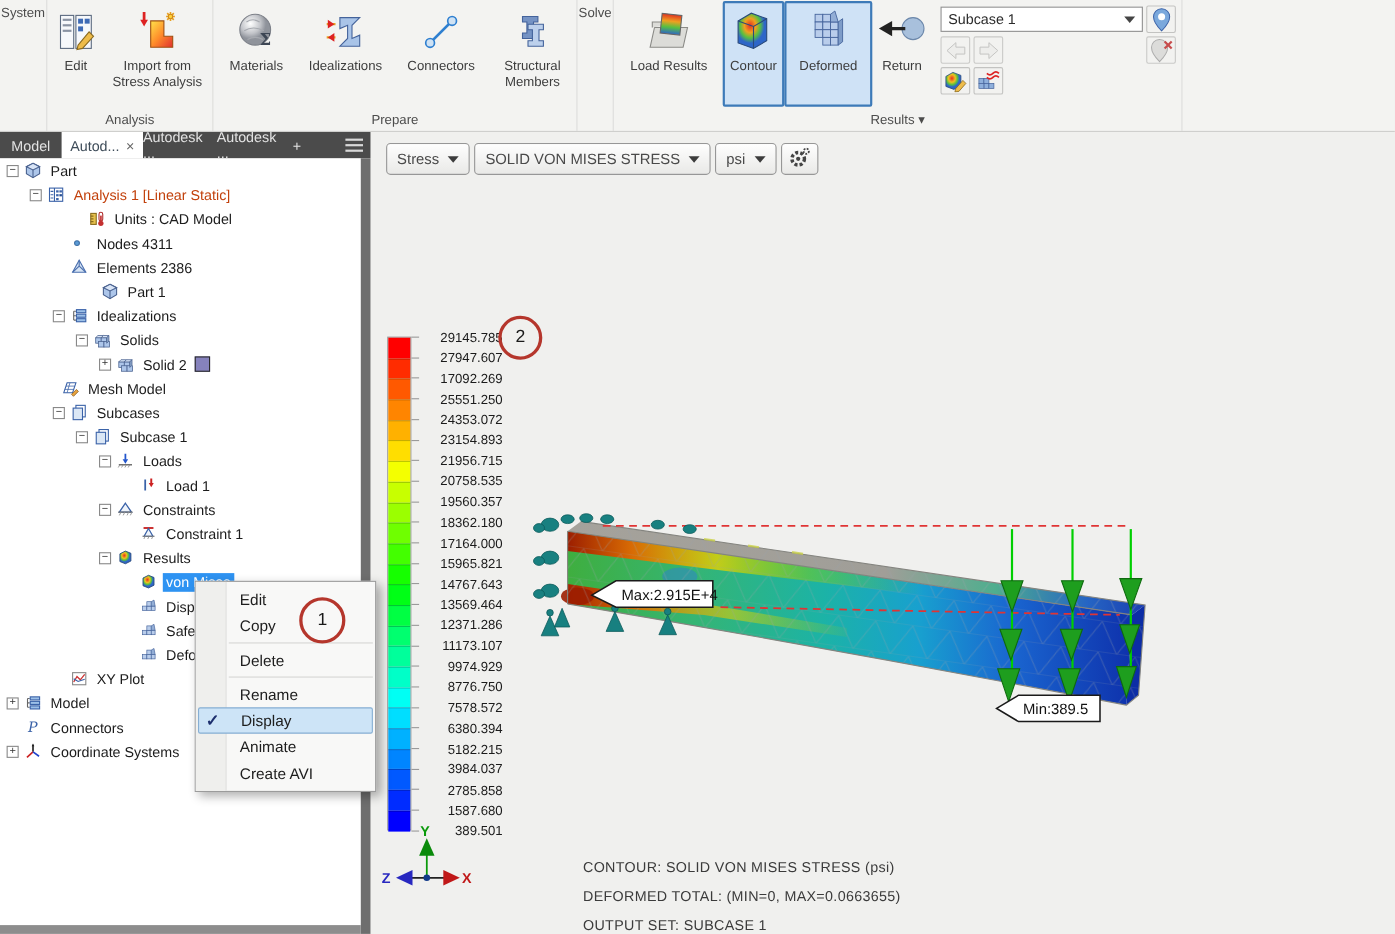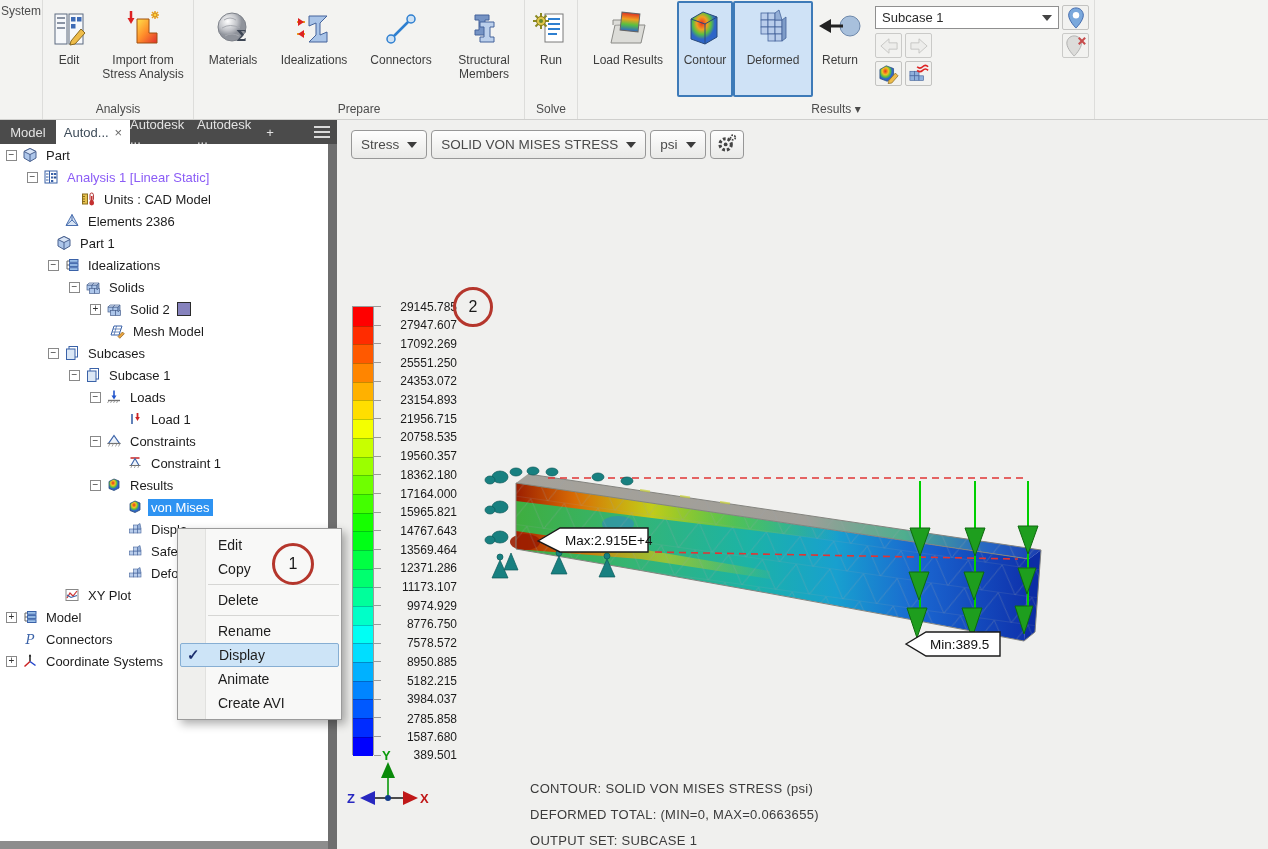--- a/index.html
+++ b/index.html
@@ -41,21 +41,21 @@
 #tab-burger{margin-left:auto;width:30px;display:flex;flex-direction:column;gap:3px;
   align-items:center;justify-content:center;}
 #tab-burger i{display:block;width:16px;height:2px;background:#d9d9d9;}
 #tree{position:absolute;left:0;top:24px;right:9px;bottom:8px;background:#fff;overflow:hidden;}
 .trow{height:22px;display:flex;align-items:center;font-size:13px;color:#1c1c1c;white-space:nowrap;}
 .texp{width:11px;height:11px;border:1px solid #898989;background:#fff;font-size:10px;
   line-height:8px;text-align:center;color:#333;margin-right:5px;flex:none;}
 .tico{width:17px;height:16px;margin-right:4px;flex:none;display:flex;align-items:center;}
 .tlbl{padding:1px 3px;}
 .trow.sel .tlbl{background:#2e93f2;color:#fff;}
-.trow.maroon .tlbl{color:#8b5cf6;}
+.trow.maroon .tlbl{color:#c2410c;}
 .swatch{width:14px;height:14px;background:#8682bd;border:1px solid #2b2b2b;margin-left:4px;flex:none;}
 #browser-vscroll{position:absolute;right:0;top:24px;width:9px;bottom:0;background:#6e6e6e;}
 #browser-hscroll{position:absolute;left:0;bottom:0;right:9px;height:8px;background:#8d8d8d;}
 
 
 #viewport{position:absolute;left:337px;top:120px;width:931px;height:729px;background:#f0f0ee;}
 #result-bar{position:absolute;left:14px;top:10px;display:flex;gap:4px;}
 .vbtn{height:29px;border:1px solid #979797;border-radius:4px;
   background:linear-gradient(#fefefe,#e9e9e7);display:flex;align-items:center;
   padding:0 9px;font-size:13.5px;color:#4a4a4a;gap:8px;}
@@ -192,44 +192,20 @@
                 <path d="M13,8 h14 v5 h-4 v10 h4 v5 h-14 v-5 h4 v-10 h-4 z" fill="#7593c4" stroke="#44639b" transform="translate(-3,-3)"></path>
                 <path d="M13,8 h14 v5 h-4 v10 h4 v5 h-14 v-5 h4 v-10 h-4 z" fill="#bcd0ec" stroke="#44639b" transform="translate(2,4)"></path>
               </svg>
             </div>
             <div class="rlbl">Structural Members</div>
           </div>
         </div>
         <div class="rgroup-name">Prepare</div>
       </div>
       <div class="rgroup">
-        <div class="rgroup-buttons">
-          <div class="rbtn" style="width: 50px;">
-            <div class="ricon">
-              <svg width="38" height="38" viewBox="0 0 38 38">
-                <rect x="13" y="4" width="18" height="28" fill="#fff" stroke="#7a7a7a"></rect>
-                <g stroke="#2e7fd0" stroke-width="2">
-                  <line x1="16" y1="9" x2="28" y2="9"></line>
-                  <line x1="16" y1="14" x2="28" y2="14"></line>
-                  <line x1="16" y1="19" x2="28" y2="19"></line>
-                  <line x1="16" y1="24" x2="25" y2="24"></line>
-                </g>
-                <g stroke="#8a8a20" stroke-width="2">
-                  <line x1="9" y1="3" x2="9" y2="19"></line>
-                  <line x1="1" y1="11" x2="17" y2="11"></line>
-                  <line x1="3.5" y1="5.5" x2="14.5" y2="16.5"></line>
-                  <line x1="14.5" y1="5.5" x2="3.5" y2="16.5"></line>
-                </g>
-                <circle cx="9" cy="11" r="4.5" fill="#e0c84a" stroke="#8a7a20"></circle>
-                <circle cx="9" cy="11" r="2" fill="#6a8a2a"></circle>
-              </svg>
-            </div>
-            <div class="rlbl">Run</div>
-          </div>
-        </div>
         <div class="rgroup-name">Solve</div>
       </div>
       <div class="rgroup">
         <div class="rgroup-buttons">
           <div class="rbtn" style="width: 98px;">
             <div class="ricon">
               <svg width="46" height="40" viewBox="0 0 46 40">
                 <defs>
                   <linearGradient id="lrG" x1="0" y1="0" x2="0" y2="1">
                     <stop offset="0" stop-color="#e03020"></stop>
@@ -428,29 +404,38 @@
               <circle cx="11.7" cy="12" r="2.4" fill="#c43030"></circle>
               <rect x="11" y="5" width="1.5" height="6" fill="#c43030"></rect>
             </svg>
           </div>
           <span class="tlbl">Units : CAD Model</span>
         </div>
         <div class="trow" style="padding-left: 48px;">
           <div style="width: 16px; flex: 0 0 auto;"></div>
           <div class="tico">
             <svg width="16" height="16" viewBox="0 0 16 16">
+              <circle cx="6" cy="8" r="2.2" fill="#5b9bd5" stroke="#3b6ea5"></circle>
+            </svg>
+          </div>
+          <span class="tlbl">Nodes 4311</span>
+        </div>
+        <div class="trow" style="padding-left: 48px;">
+          <div style="width: 16px; flex: 0 0 auto;"></div>
+          <div class="tico">
+            <svg width="16" height="16" viewBox="0 0 16 16">
               <polygon points="8,1.5 14,12.5 2,12.5" fill="#d7e4f4" stroke="#4a6fae"></polygon>
               <line x1="8" y1="1.5" x2="8" y2="7" stroke="#4a6fae"></line>
               <line x1="8" y1="7" x2="2" y2="12.5" stroke="#4a6fae"></line>
               <line x1="8" y1="7" x2="14" y2="12.5" stroke="#4a6fae"></line>
             </svg>
           </div>
           <span class="tlbl">Elements 2386</span>
         </div>
-        <div class="trow" style="padding-left: 40px;">
+        <div class="trow" style="padding-left: 76px;">
           <div style="width: 16px; flex: 0 0 auto;"></div>
           <div class="tico">
             <svg width="16" height="16" viewBox="0 0 16 16">
               <polygon points="8,1.5 14,4.5 14,11 8,14.5 2,11 2,4.5" fill="#adc6ea" stroke="#49618f"></polygon>
               <polygon points="2,4.5 8,7.5 14,4.5 8,1.5" fill="#d8e4f6" stroke="#49618f"></polygon>
               <line x1="8" y1="7.5" x2="8" y2="14.5" stroke="#49618f"></line>
             </svg>
           </div>
           <span class="tlbl">Part 1</span>
         </div>
@@ -497,21 +482,21 @@
                 <rect x="9.5" y="9.5" width="5" height="5"></rect>
                 <polygon points="2,6 4,4 9,4 7,6" fill="#d8e4f6"></polygon>
                 <polygon points="7,6 9,4 14,4 12,6" fill="#d8e4f6"></polygon>
                 <polygon points="12,6 14,4 14,9 12,11" fill="#8fa8cc"></polygon>
               </g>
             </svg>
           </div>
           <span class="tlbl">Solid 2</span>
           <span class="swatch" style="background: rgb(134, 130, 189);"></span>
         </div>
-        <div class="trow" style="padding-left: 76px; margin-left: 17px;">
+        <div class="trow" style="padding-left: 40px;">
           <div style="width: 16px; flex: 0 0 auto;"></div>
           <div class="tico">
             <svg width="16" height="16" viewBox="0 0 16 16">
               <polygon points="2,12 5,3 13,3 10,12" fill="#fff" stroke="#3a62a8"></polygon>
               <line x1="4" y1="6" x2="12" y2="6" stroke="#3a62a8" stroke-width="0.7"></line>
               <line x1="3" y1="9" x2="11" y2="9" stroke="#3a62a8" stroke-width="0.7"></line>
               <line x1="7.6" y1="3" x2="5" y2="12" stroke="#3a62a8" stroke-width="0.7"></line>
               <polygon points="9,13.5 13.5,9 15.3,10.8 10.8,15.3" fill="#e8a33d" stroke="#8a5d1d" stroke-width="0.7"></polygon>
             </svg>
           </div>
@@ -811,21 +796,21 @@
         <div class="llab" style="top: 255.3px;">12371.286</div>
         <div class="ltick" style="top: 280.5px;"></div>
         <div class="llab" style="top: 274px;">11173.107</div>
         <div class="ltick" style="top: 299.2px;"></div>
         <div class="llab" style="top: 292.7px;">9974.929</div>
         <div class="ltick" style="top: 317.9px;"></div>
         <div class="llab" style="top: 311.4px;">8776.750</div>
         <div class="ltick" style="top: 336.6px;"></div>
         <div class="llab" style="top: 330.1px;">7578.572</div>
         <div class="ltick" style="top: 355.3px;"></div>
-        <div class="llab" style="top: 348.8px;">8950.885</div>
+        <div class="llab" style="top: 348.8px;">6380.394</div>
         <div class="ltick" style="top: 374px;"></div>
         <div class="llab" style="top: 367.5px;">5182.215</div>
         <div class="ltick" style="top: 392.7px;"></div>
         <div class="llab" style="top: 386.2px;">3984.037</div>
         <div class="ltick" style="top: 411.4px;"></div>
         <div class="llab" style="top: 406px;">2785.858</div>
         <div class="ltick" style="top: 430.1px;"></div>
         <div class="llab" style="top: 423.6px;">1587.680</div>
         <div class="ltick" style="top: 448.8px;"></div>
         <div class="llab" style="top: 442.3px;">389.501</div>

